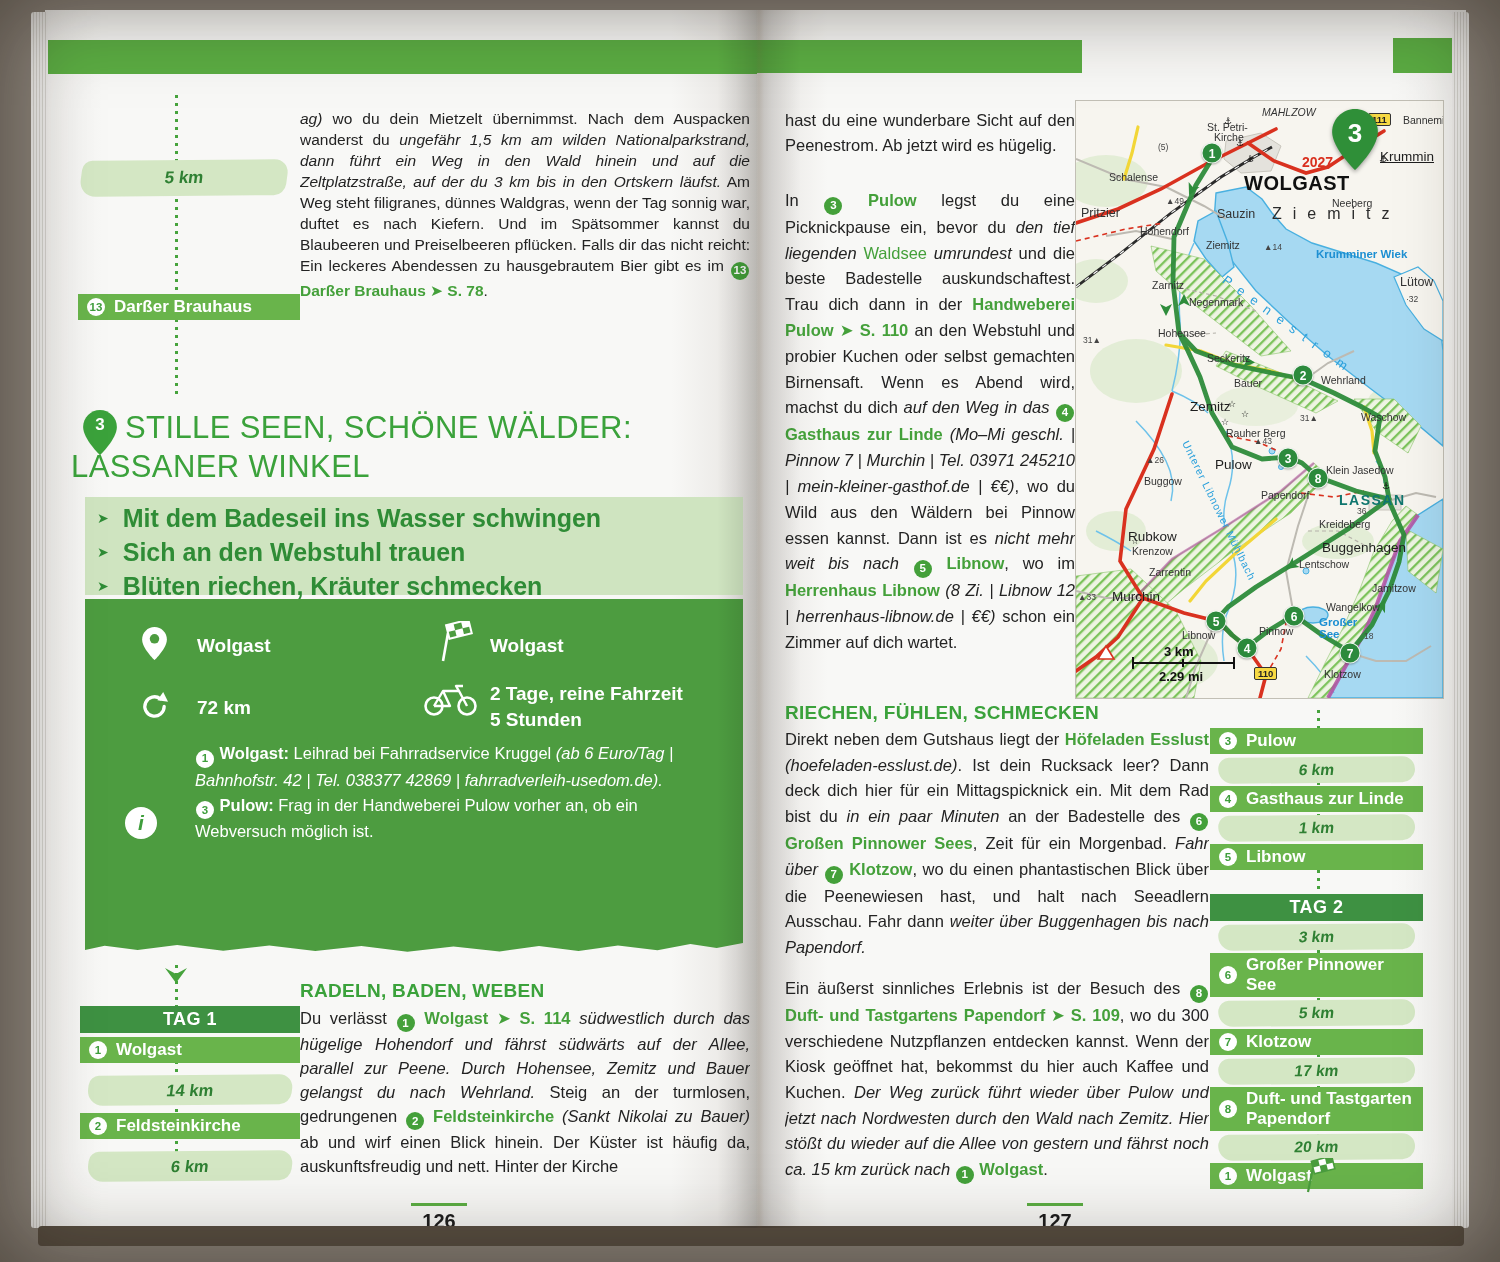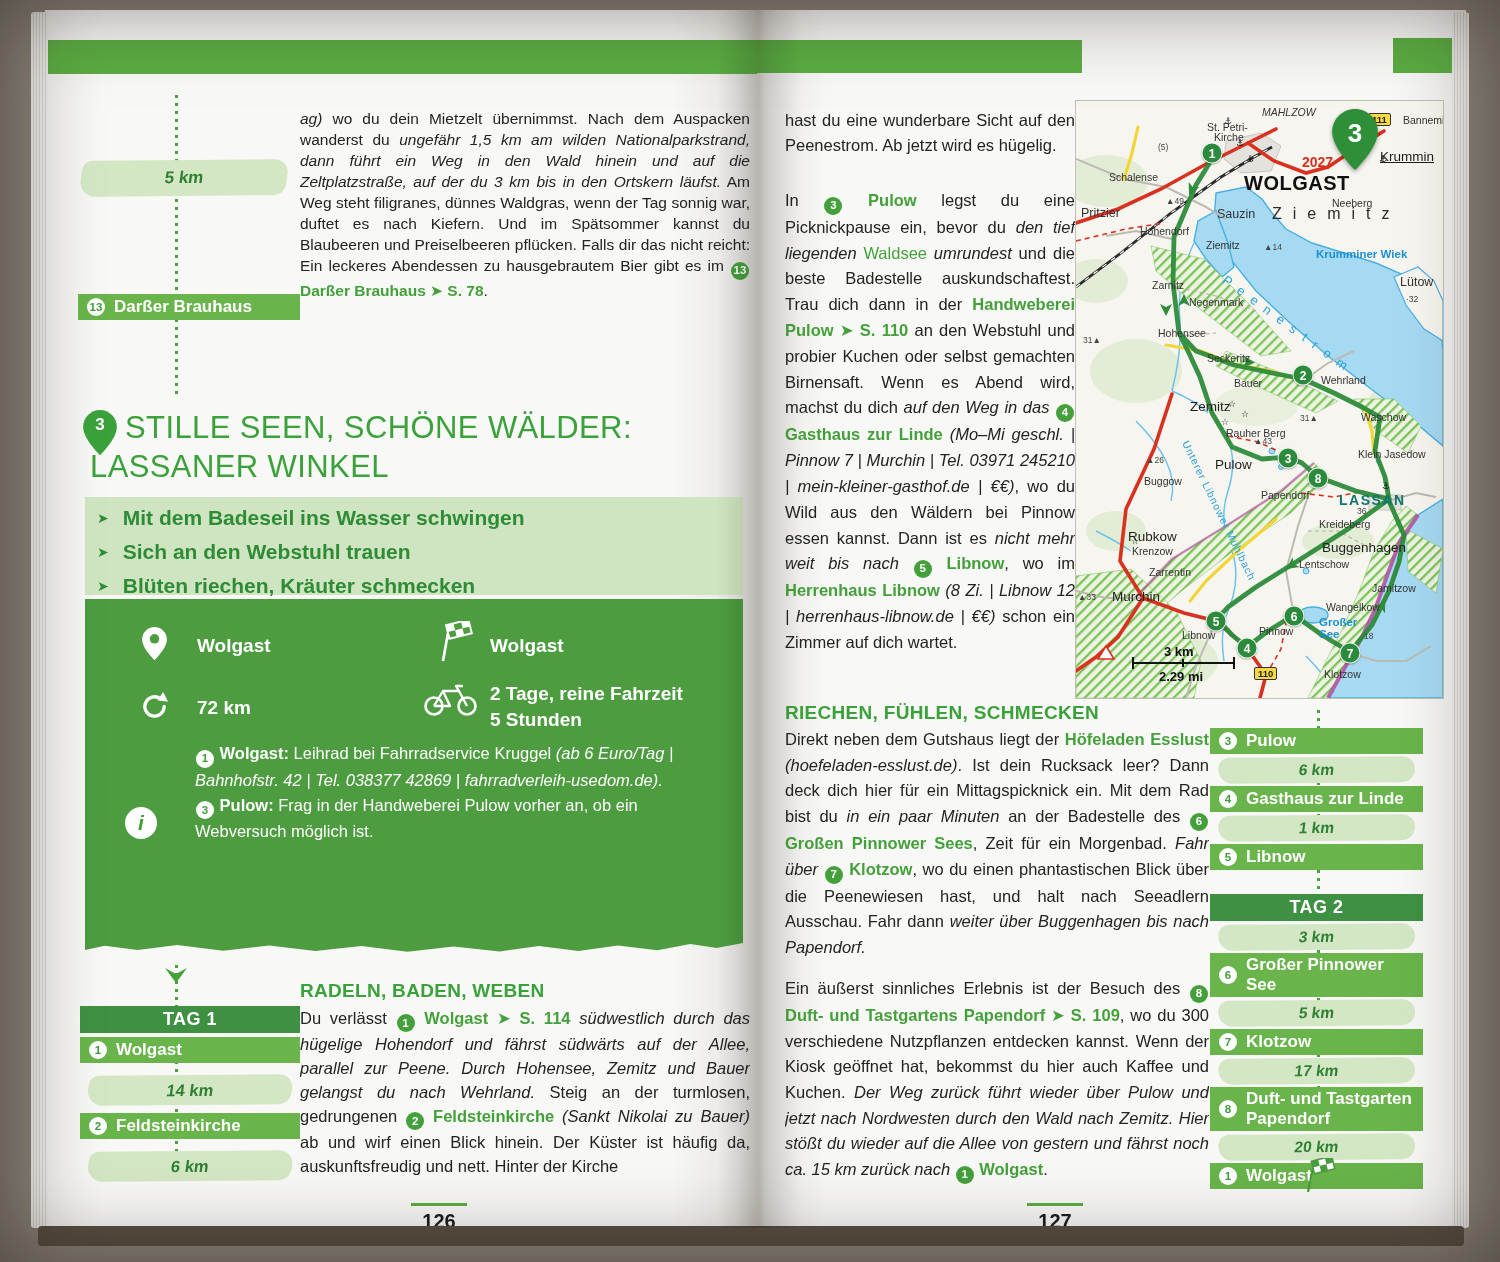--- a/index.html
+++ b/index.html
@@ -40,21 +40,21 @@
   .body-txt{color:#232323;text-align:justify;}
   .body-txt .i{font-style:italic;}
   .body-txt .link{color:#44a03a;font-weight:bold;}
   .body-txt .g{color:#44a03a;}
   .subhead{color:#3ba23b;font-weight:bold;font-size:19px;letter-spacing:.3px;}
   .tour-title{color:#3ba23b;font-weight:normal;font-size:31px;letter-spacing:.4px;line-height:1.0;}
   
   .hl-box{background:#cfe4c0;}
   .hl-row{display:flex;gap:14px;align-items:flex-start;padding:5px 0 5px 12px;}
   .hl-arrow{color:#2f8c36;font-size:14px;line-height:24px;}
-  .hl-text{color:#2f8c36;font-weight:bold;font-size:21px;line-height:24px;}
+  .hl-text{color:#2f8c36;font-weight:bold;font-size:25px;line-height:24px;}
   
   .ibx{background:#4d9c40;color:#fff;
        clip-path:polygon(0 0,100% 0,100% 96.6%,96% 98%,92% 96.9%,87% 98.7%,81% 97.3%,75% 98.9%,69% 97.5%,
                  63% 99%,56% 97.6%,49% 99.1%,42% 97.5%,35% 98.9%,28% 97.3%,21% 98.8%,14% 97.2%,8% 98.6%,3% 97.4%,0 98.6%);}
   .ibx-label{font-weight:bold;font-size:19px;}
   .ibx-txt{font-size:16.5px;line-height:25px;text-align:left;}
   .ibx-txt .i{font-style:italic;}
   .ibx-txt .b{font-weight:bold;}
   .circle-i{width:32px;height:32px;border-radius:50%;background:#fff;color:#3f9e3c;font-weight:bold;
             font-size:21px;display:flex;align-items:center;justify-content:center;font-style:italic;}
@@ -105,21 +105,21 @@
 
   <div class="abs body-txt" style="left:255px;top:98px;width:450px;height:272px;font-size:15.5px;line-height:21px;overflow:hidden;"><span class="i">ag)</span><span> wo du dein Mietzelt übernimmst. Nach dem Auspacken wanderst du </span><span class="i">ungefähr 1,5 km am wilden Nationalparkstrand, dann führt ein Weg in den Wald hinein und auf die Zeltplatzstraße, auf der du 3 km bis in den Ortskern läufst.</span><span> Am Weg steht filigranes, dünnes Waldgras, wenn der Tag sonnig war, duftet es nach Kiefern. Und im Spätsommer kannst du Blaubeeren und Preiselbeeren pflücken. Falls dir das nicht reicht: Ein leckeres Abendessen zu hausgebrautem Bier gibt es im </span><span class="cnum">13</span><span class="link"> Darßer Brauhaus ➤ S. 78</span><span>.</span></div>
 
   <div class="heading-pin" style="left:38px;top:400px;">
     <svg viewBox="0 0 24 32" width="34" height="45">
         <path d="M12,0C5.4,0 0,5.4 0,12c0,8.5 12,20 12,20s12,-11.5 12,-20C24,5.4 18.6,0 12,0z" fill="#3ba23b"></path>
       </svg>
     <span class="heading-pin-num">3</span>
   </div>
   <div class="abs tour-title" style="left:80px;top:402px;">STILLE SEEN, SCHÖNE WÄLDER:</div>
-  <div class="abs tour-title" style="left:45px;top:441px;">LASSANER WINKEL</div>
+  <div class="abs tour-title" style="left:26px;top:441px;">LASSANER WINKEL</div>
 
   <div class="abs hl-box" style="left:40px;top:487px;width:658px;height:98px;padding-top:4px;box-sizing:border-box;">
     <div class="hl-row">
       <span class="hl-arrow">➤</span>
       <span class="hl-text">Mit dem Badeseil ins Wasser schwingen</span>
     </div>
     <div class="hl-row">
       <span class="hl-arrow">➤</span>
       <span class="hl-text">Sich an den Webstuhl trauen</span>
     </div>
@@ -364,21 +364,21 @@
         <span class="ml ml-place" style="left: 131px; top: 252px;">Seckeritz</span>
         <span class="ml ml-place" style="left: 158px; top: 277px;">Bauer</span>
         <span class="ml ml-place" style="left: 245px; top: 274px;">Wehrland</span>
         <span class="ml ml-peene" style="left: 152px; top: 172px; transform: rotate(36deg);">Peenestrom</span>
         <span class="ml ml-town" style="left: 114px; top: 299px;">Zemitz</span>
         <span class="ml ml-place" style="left: 150px; top: 327px;">Rauher Berg</span>
         <span class="ml ml-tiny" style="left: 178px; top: 336px;">▲43</span>
         <span class="ml ml-tiny" style="left: 224px; top: 313px;">31▲</span>
         <span class="ml ml-place" style="left: 285px; top: 311px;">Waschow</span>
         <span class="ml ml-town" style="left: 139px; top: 357px;">Pulow</span>
-        <span class="ml ml-place" style="left: 250px; top: 348px; margin-left: 32px;">Klein Jasedow</span>
+        <span class="ml ml-place" style="left: 250px; top: 364px;">Klein Jasedow</span>
         <span class="ml ml-tiny" style="left: 70px; top: 355px;">▲26</span>
         <span class="ml ml-place" style="left: 68px; top: 375px;">Buggow</span>
         <span class="ml ml-place" style="left: 185px; top: 389px;">Papendorf</span>
         <span class="ml ml-lassan" style="left: 263px; top: 392px;">LASSAN</span>
         <span class="ml ml-tiny" style="left: 281px; top: 406px;">36</span>
         <span class="ml ml-place" style="left: 243px; top: 418px;">Kreideberg</span>
         <span class="ml ml-town" style="left: 52px; top: 397px; margin-top: 32px;">Rubkow</span>
         <span class="ml ml-town" style="left: 246px; top: 440px;">Buggenhagen</span>
         <span class="ml ml-place" style="left: 56px; top: 445px;">Krenzow</span>
         <span class="ml ml-place" style="left: 223px; top: 458px;">Lentschow</span>

